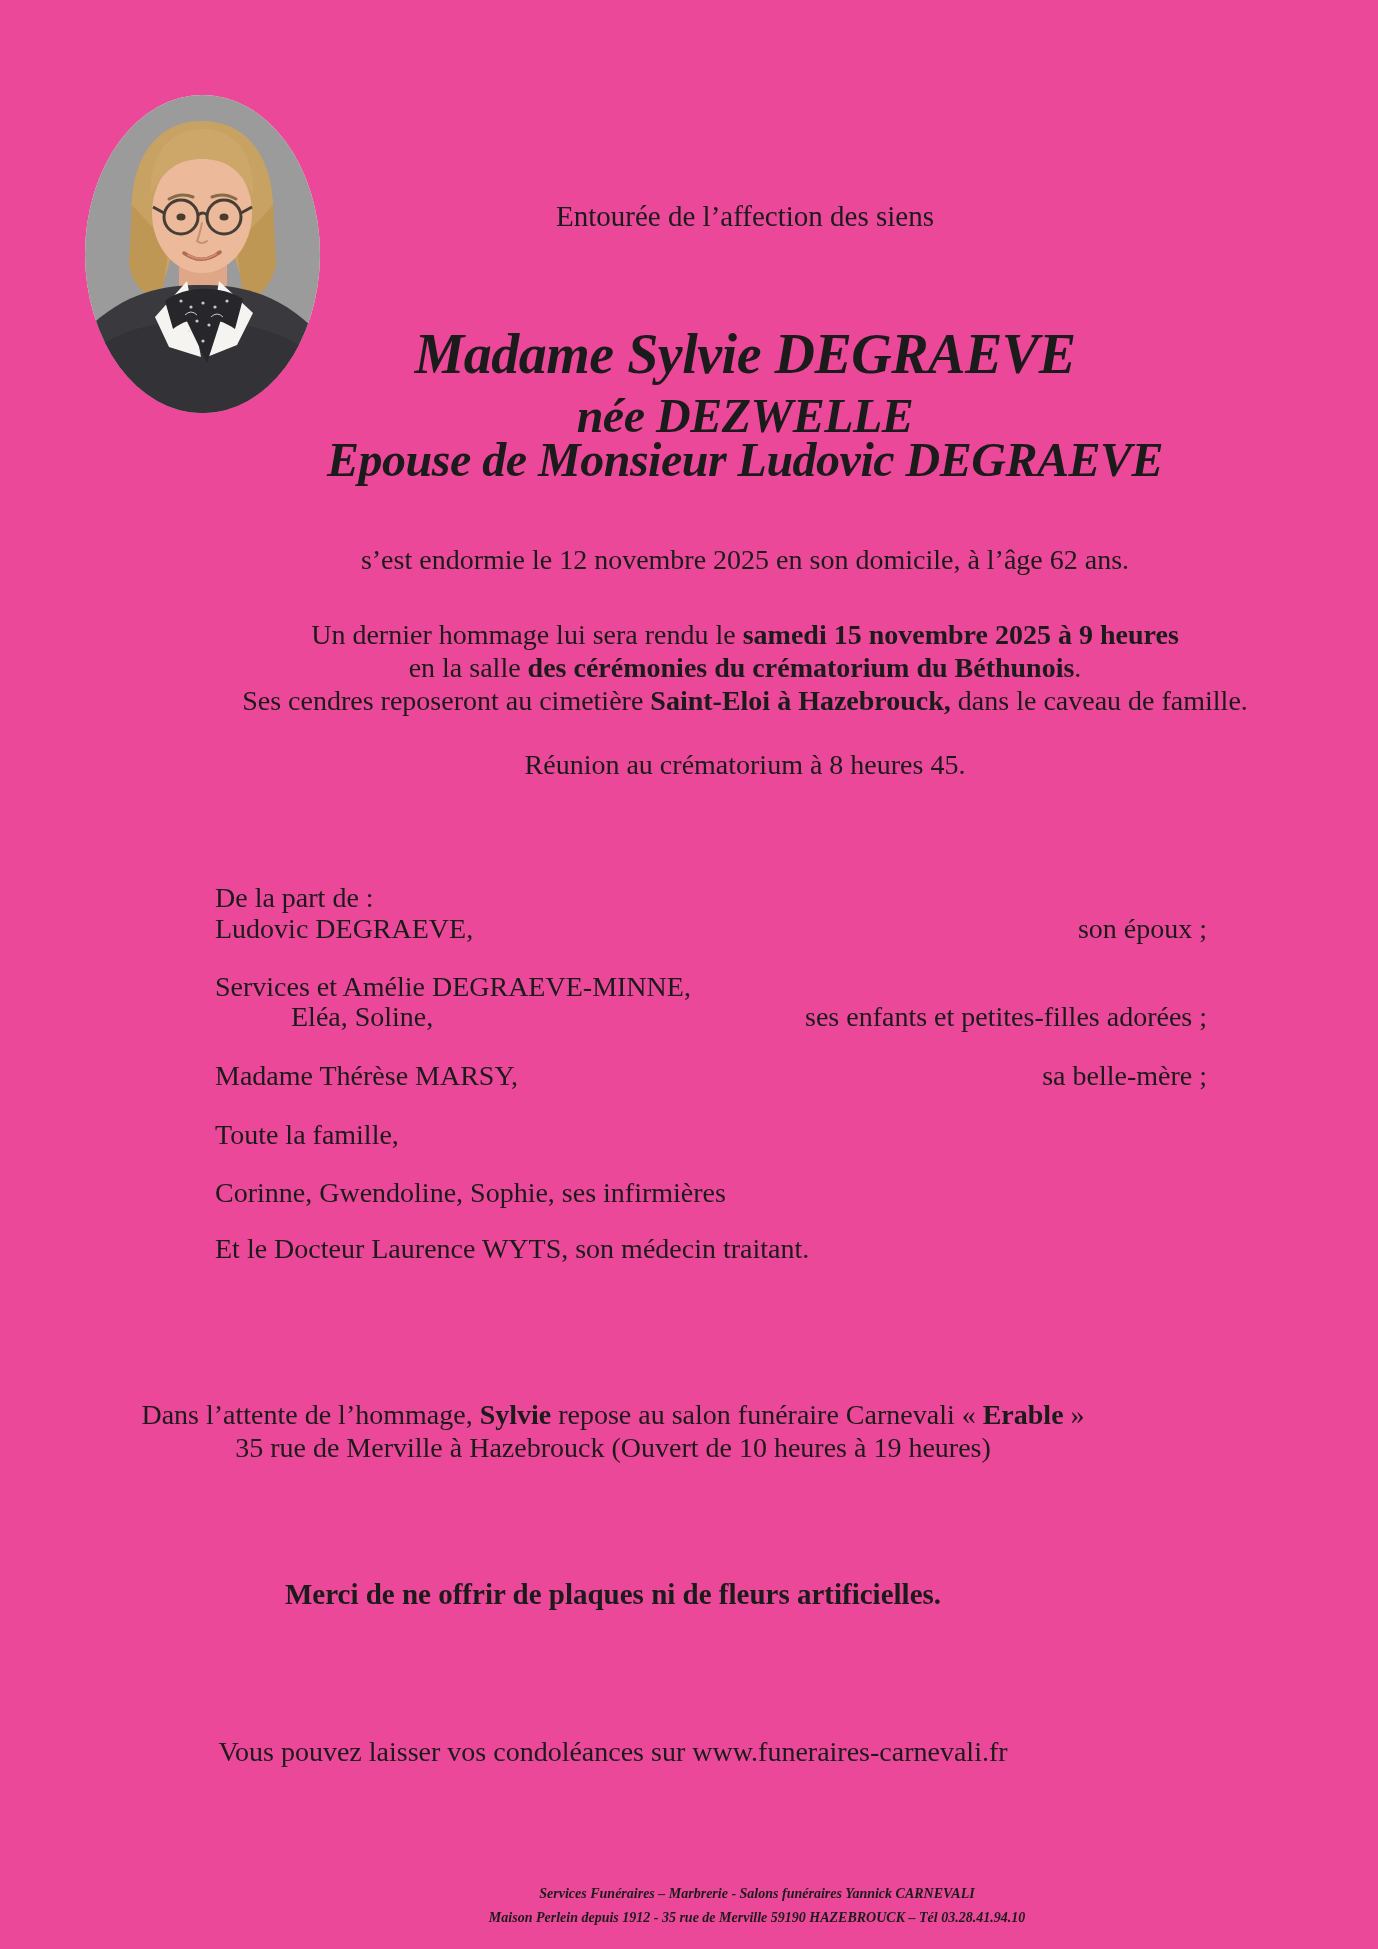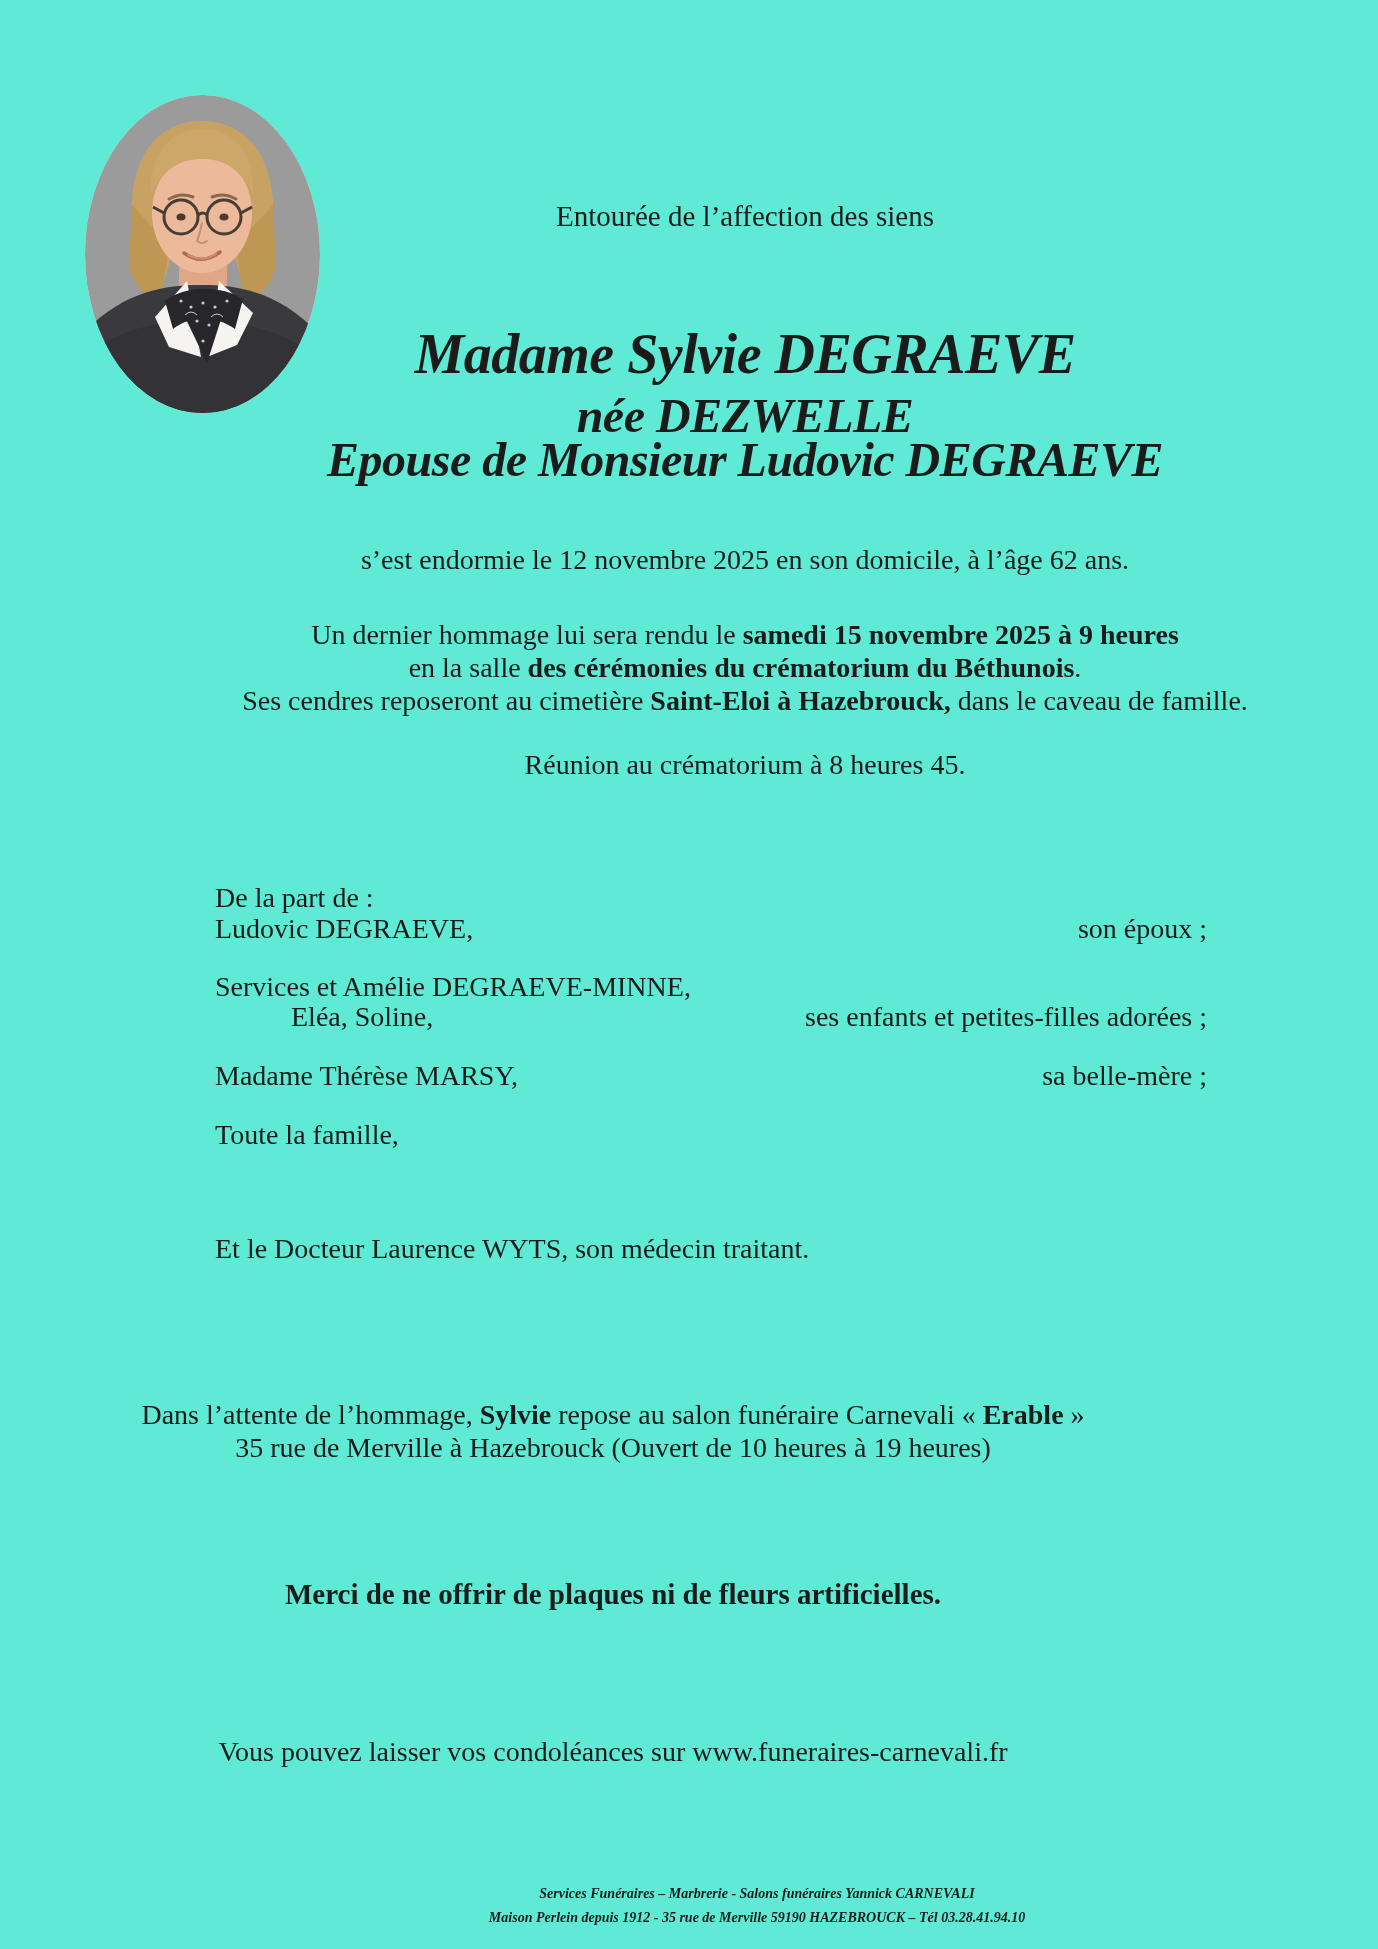--- a/index.html
+++ b/index.html
@@ -1,19 +1,19 @@
 <!DOCTYPE html>
 <html><head>
 <meta charset="utf-8">
 <style>
   html,body{margin:0;padding:0;background:#ffffff;}
   .page{
     position:relative;
     width:1378px;height:1949px;
-    background:#5eead4;
+    background:#ec4899;
     font-family:"Liberation Serif", serif;
     color:#1b1b1b;
     overflow:hidden;
   }
   .abs{position:absolute;}
   
   .c-top{left:112px;width:1266px;text-align:center;}
   
   .c-mid{left:0;width:1226px;text-align:center;}
   
@@ -149,20 +149,24 @@
   <div class="abs fam-row" style="top:1060px">
     <span class="fam-left">Madame Thérèse MARSY,</span>
     <span class="fam-right">sa belle-mère ;</span>
   </div>
 
   <div class="abs fam-row" style="top:1119px">
     <span class="fam-left">Toute la famille,</span>
     <span class="fam-right"></span>
   </div>
 
+  <div class="abs fam-row" style="top:1177px">
+    <span class="fam-left">Corinne, Gwendoline, Sophie, ses infirmières</span>
+    <span class="fam-right"></span>
+  </div>
 
   <div class="abs fam-row" style="top:1233px">
     <span class="fam-left">Et le Docteur Laurence WYTS, son médecin traitant.</span>
     <span class="fam-right"></span>
   </div>
 
   <div class="abs c-mid body-text" style="top:1398px">
     <div><span>Dans l’attente de l’hommage, </span><b>Sylvie</b><span> repose au salon funéraire Carnevali « </span><b>Erable</b><span> »</span></div>
     <div><span>35 rue de Merville à Hazebrouck (Ouvert de 10 heures à 19 heures)</span></div>
   </div>

